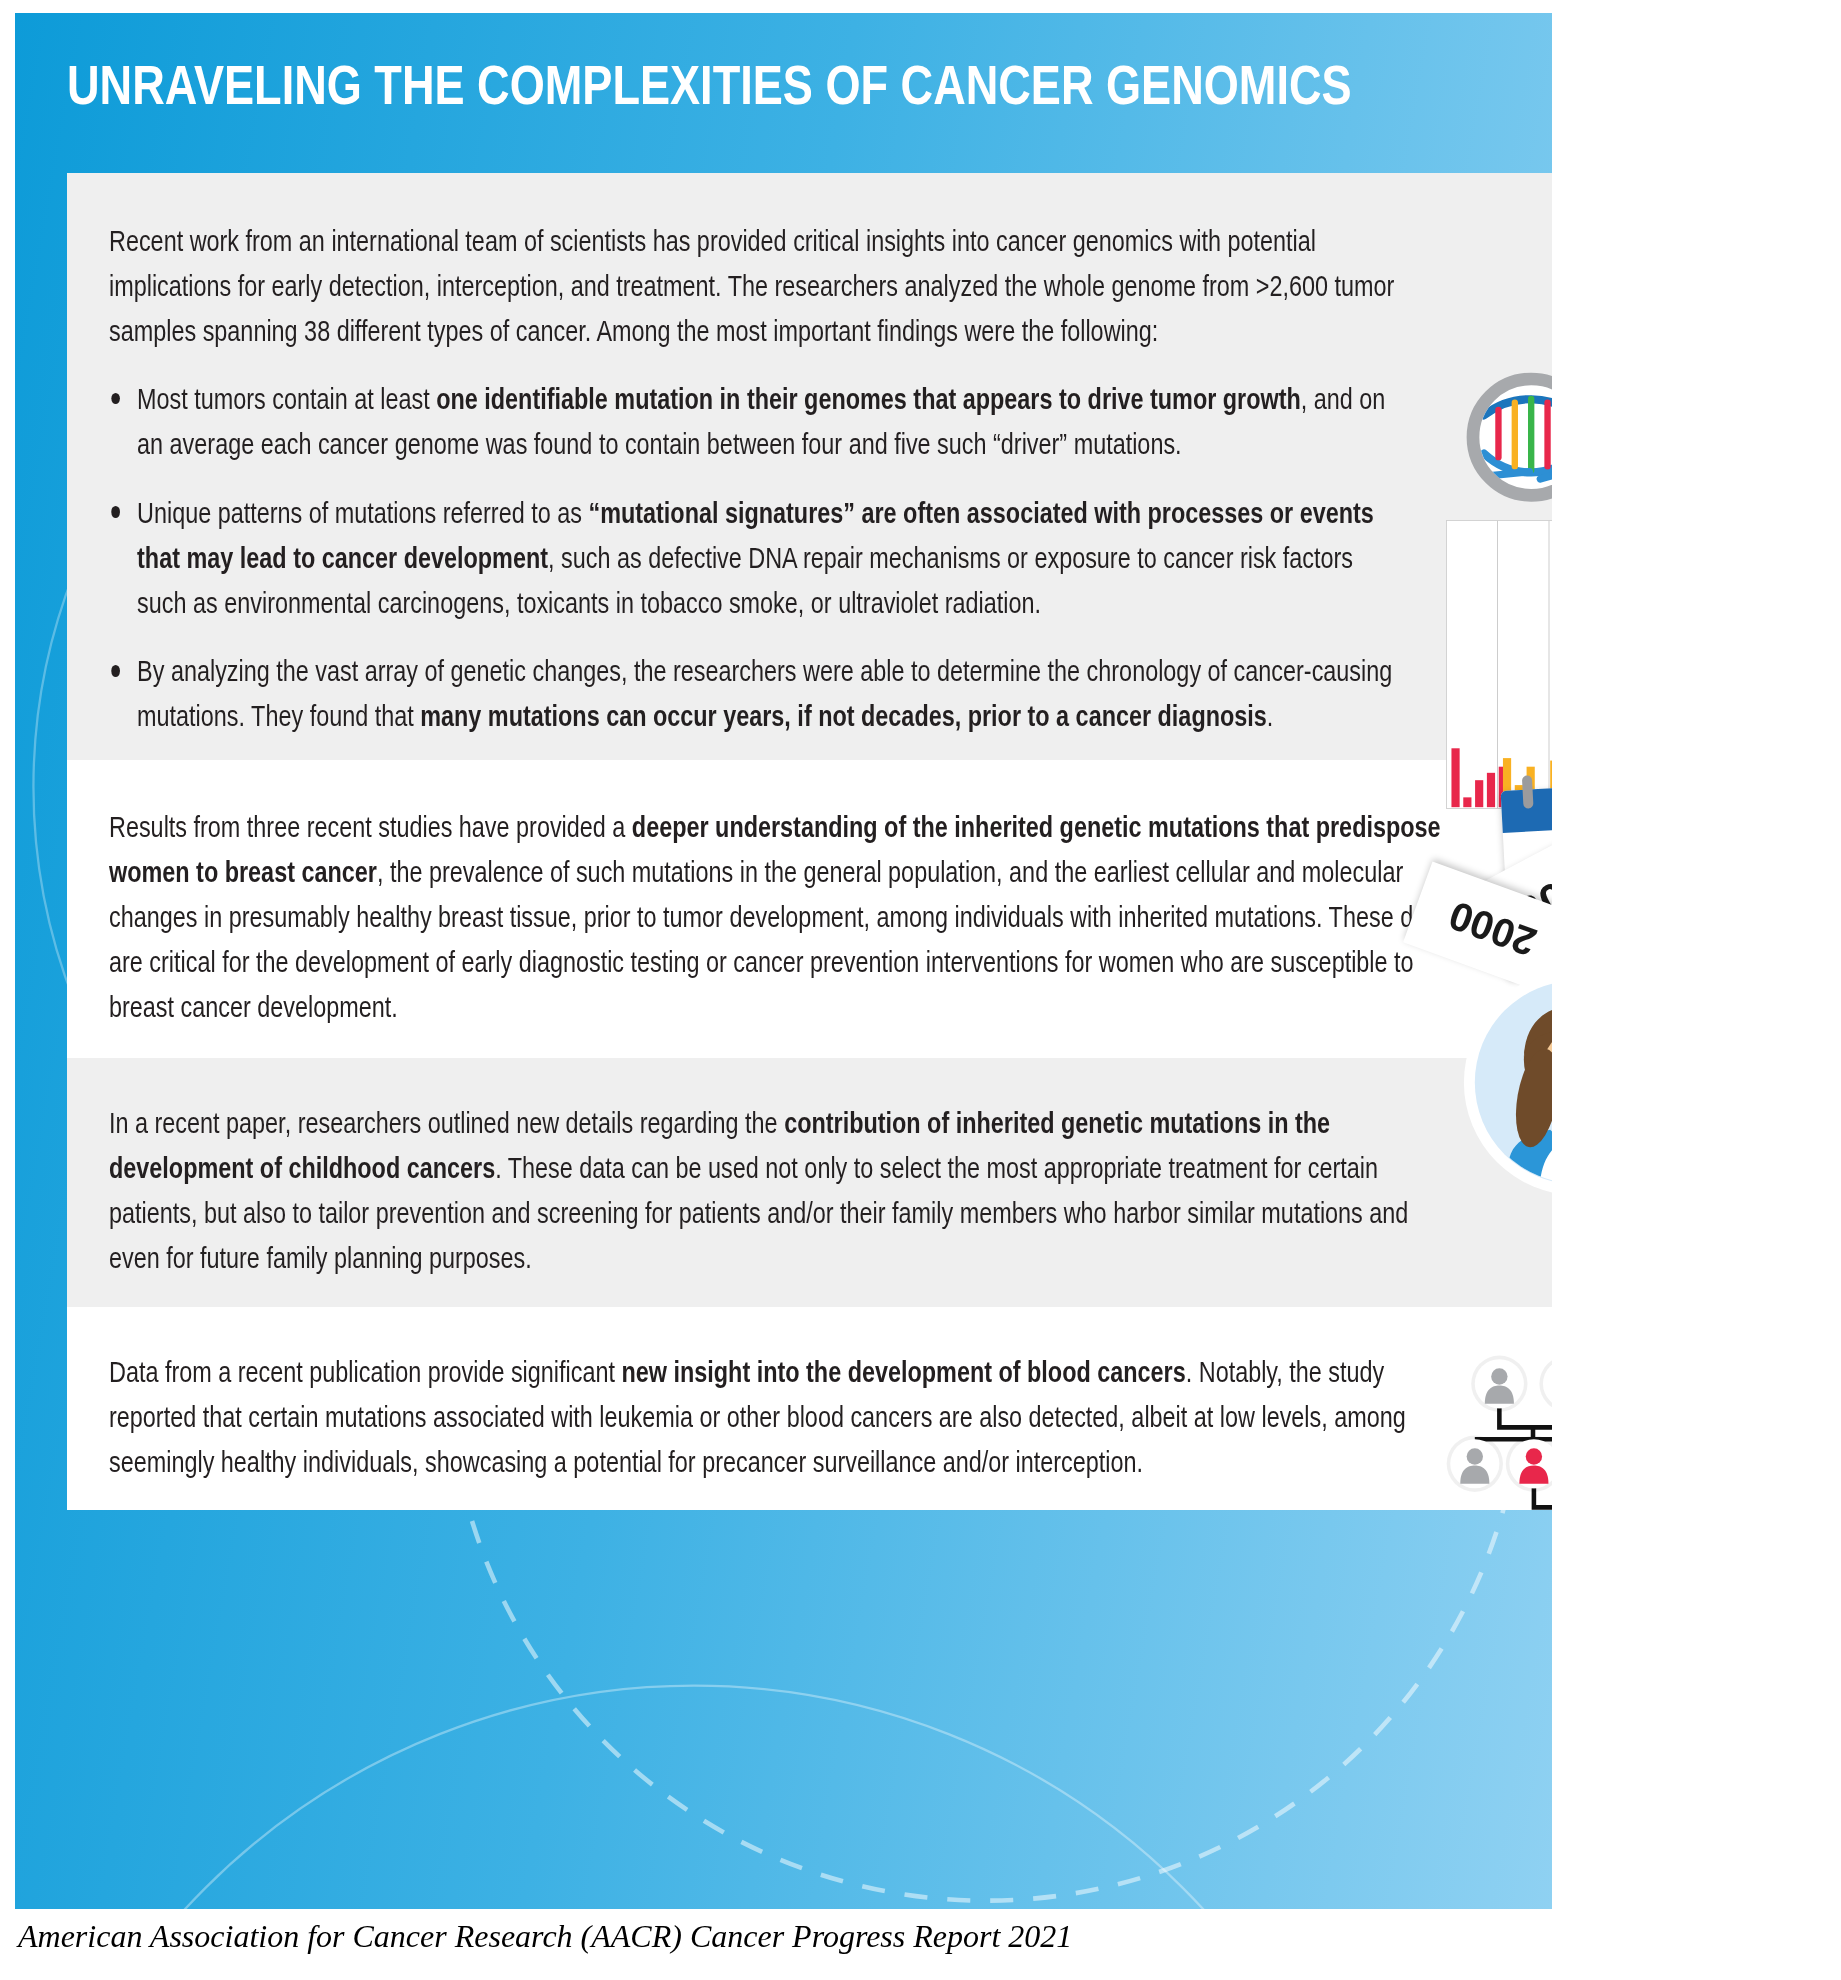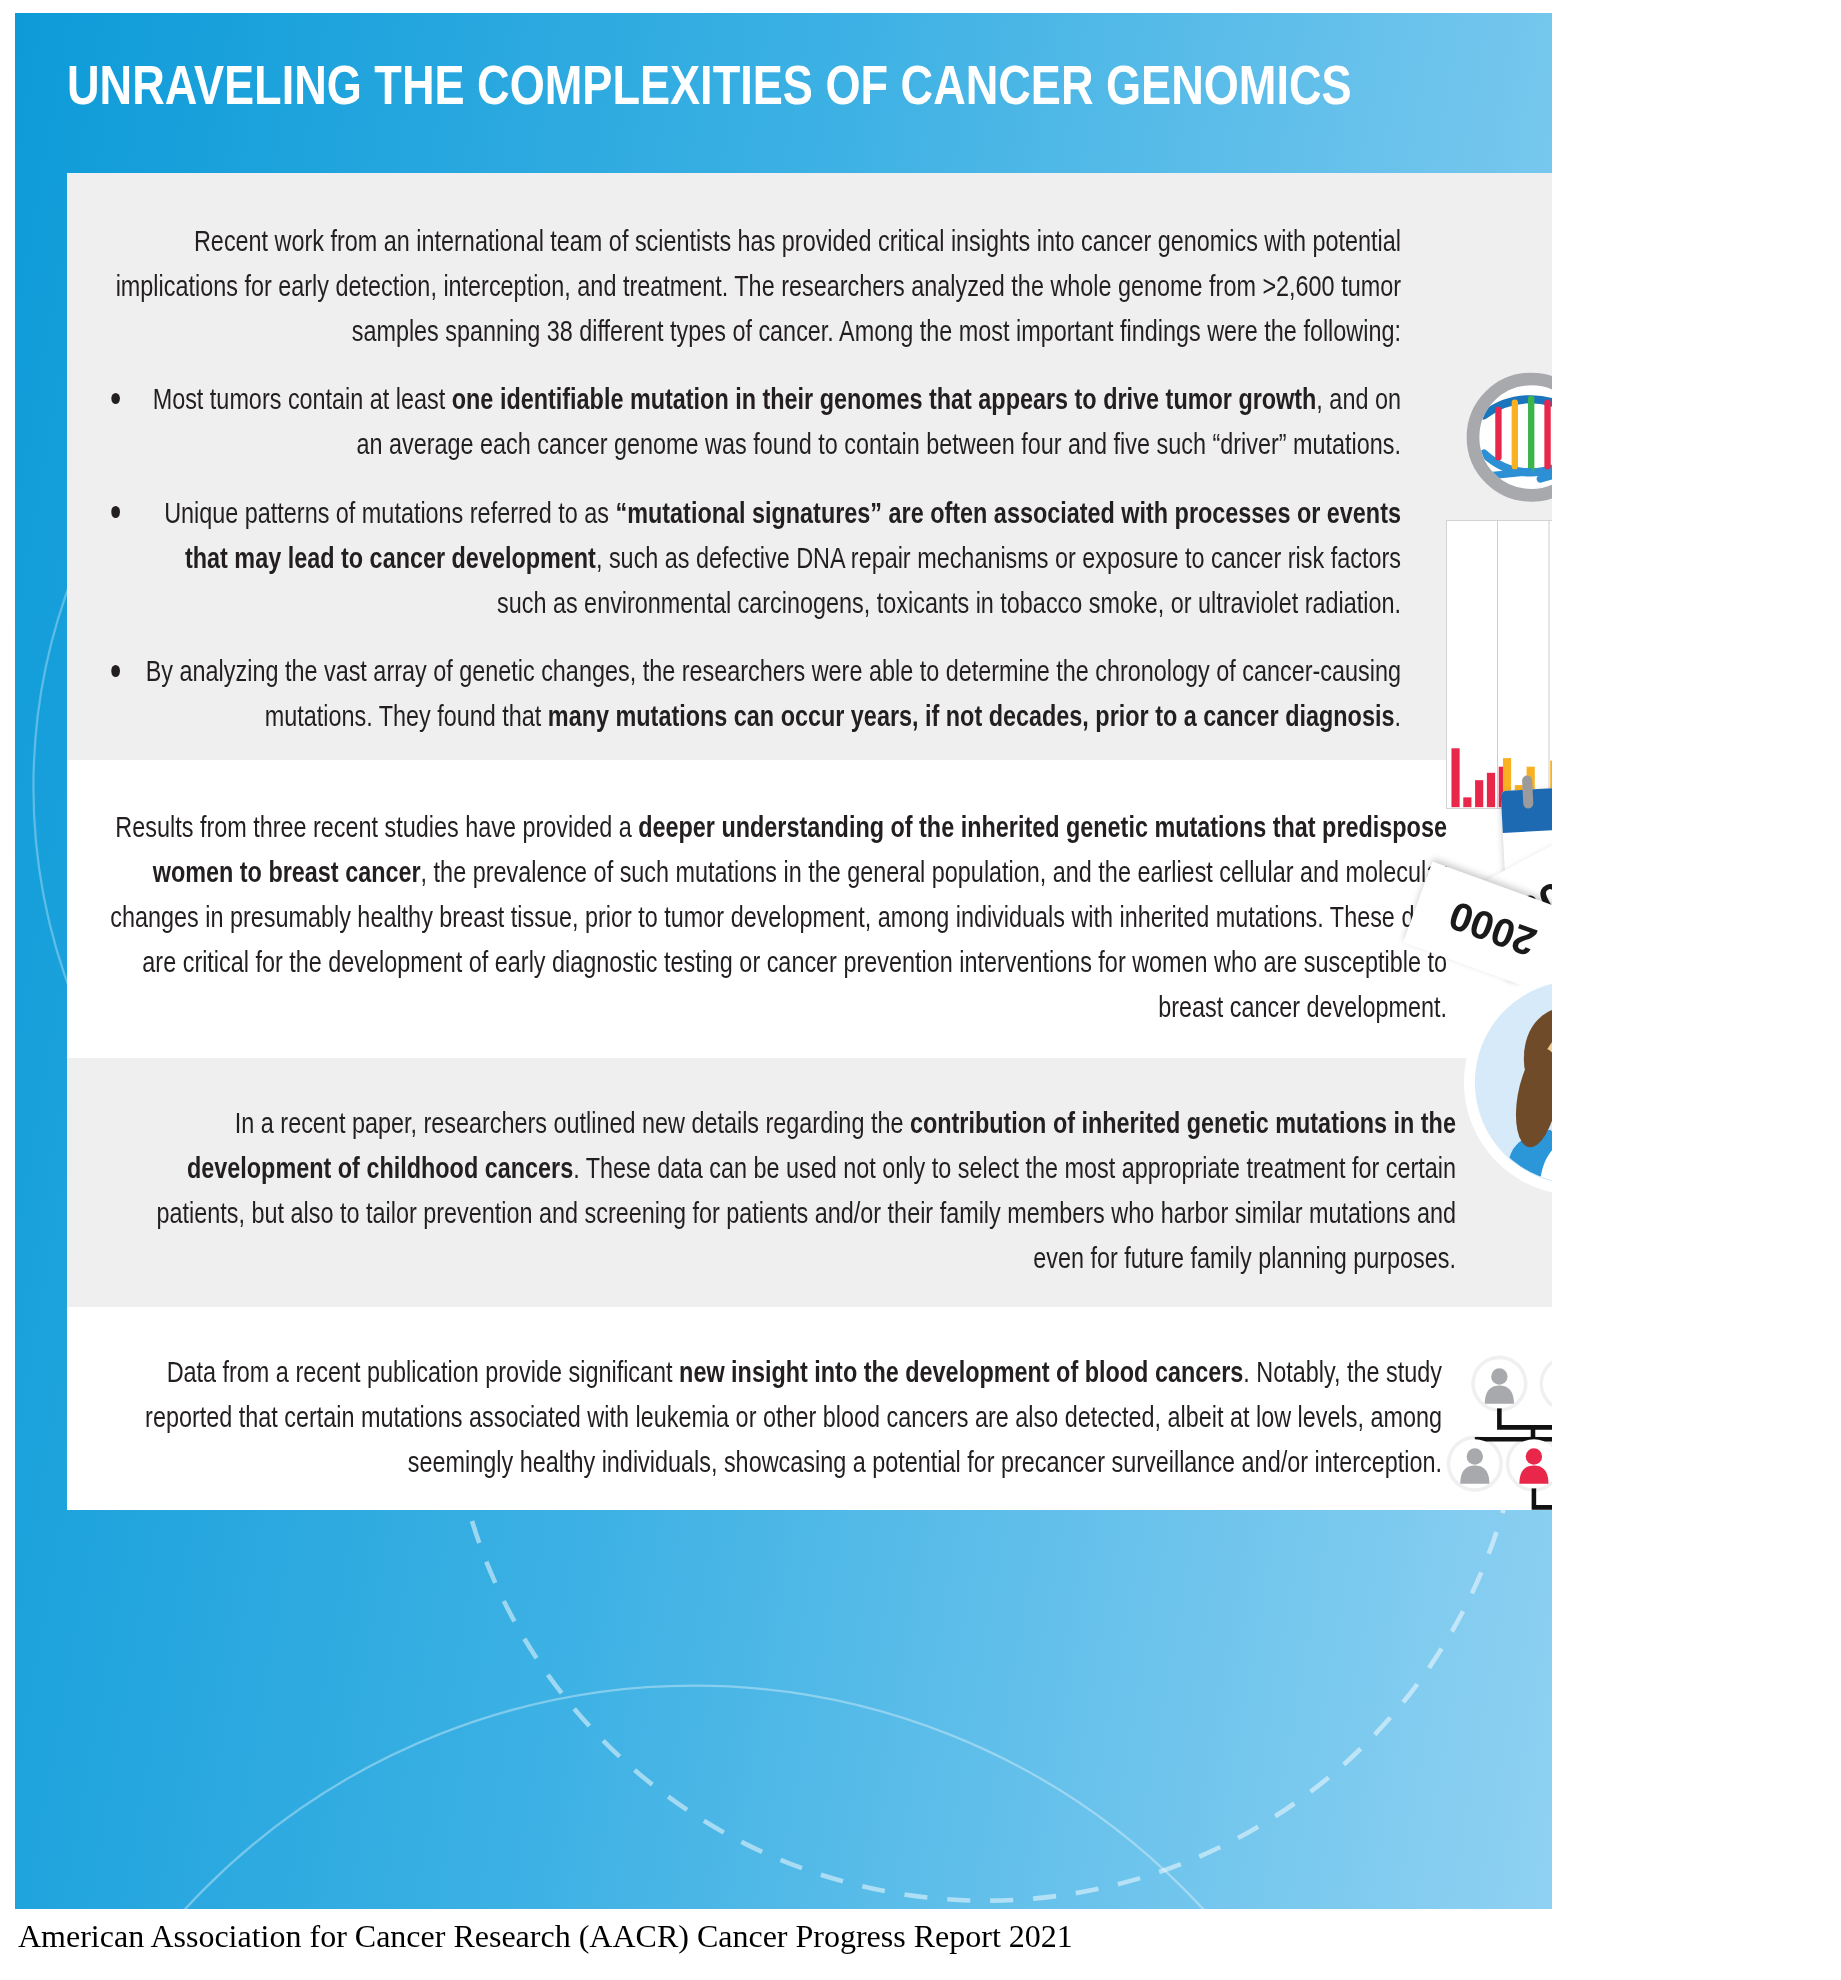--- a/index.html
+++ b/index.html
@@ -5,21 +5,21 @@
   html,body{margin:0;padding:0;background:#ffffff;}
   .page{position:relative;width:1559px;height:1980px;background:#ffffff;overflow:hidden;
         font-family:"Liberation Sans",sans-serif;color:#231f20;}
   .blue{position:absolute;left:14.5px;top:12.7px;right:7.3px;bottom:71px;
         background:linear-gradient(100deg,#0d9bd8 0%,#3db1e4 45%,#8fd1f2 100%);overflow:hidden;}
   .arcs{position:absolute;left:0;top:0;width:100%;height:100%;}
   .title{position:absolute;left:52px;top:40px;margin:0;color:#ffffff;font-weight:800;
          font-size:55px;letter-spacing:0px;white-space:nowrap;transform:scaleX(.82);
          transform-origin:left top;}
   .card{position:absolute;left:52px;top:160px;width:1707px;}
-  .sec{position:relative;text-align:right;}
+  .sec{position:relative;}
   .sec.gray{background:#efefef;}
   .sec.white{background:#ffffff;}
   .sec1{padding:45px 373px 22px 42px;}
   .sec2{padding:44px 327px 29px 42px;}
   .sec3{padding:42px 318px 27px 42px;}
   .sec4{padding:42px 332px 25.5px 42px;}
   .txt{font-size:30px;line-height:45px;transform:scaleX(.78);transform-origin:left top;width:128.2%;}
   .txt b{font-weight:700;}
   .bullets{list-style:none;margin:23.6px 0 0 0;padding:0;}
   .bullets li{position:relative;padding-left:36px;}
@@ -36,21 +36,21 @@
   .cal-ring{position:absolute;top:-14.5px;width:10px;height:33px;background:#9b9b9d;border-radius:5.5px;}
   .cal-year{position:absolute;left:0;right:0;top:47px;text-align:center;font-weight:700;
             font-size:47px;color:#1a1a1a;}
   .cal-p2010{left:27px;top:86px;width:177px;height:98px;transform:rotate(-28deg);}
   .cal-p2000{left:-36px;top:127px;width:159px;height:86px;transform:rotate(200deg);}
   .cal-loose{display:flex;align-items:center;justify-content:center;font-weight:700;color:#1a1a1a;}
   .cal-p2010{font-size:45px;}
   .cal-p2000{font-size:40px;}
   .qmark{font-weight:800;font-size:46px;fill:#e8274b;}
   .footer-credit{position:absolute;left:18px;top:1918px;font-family:"Liberation Serif",serif;
-                 font-size:32px;color:#000;}
+                 font-style:italic;font-size:32px;color:#000;}
 </style>
 </head>
 <body>
 
 <div class="page">
 
   <div class="blue">
     <svg class="arcs" width="1819" height="1896" viewBox="0 0 2001 2086">
       <circle cx="784" cy="816" r="760" fill="none" stroke="#ffffff" stroke-width="3" opacity="0.30"></circle>
       <circle cx="1189" cy="691" r="570" fill="none" stroke="#ffffff" stroke-width="3" opacity="0.30"></circle>

